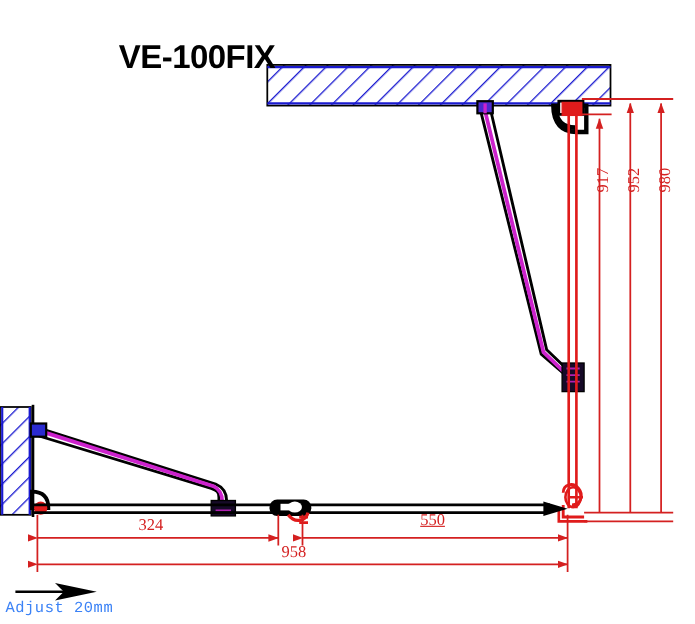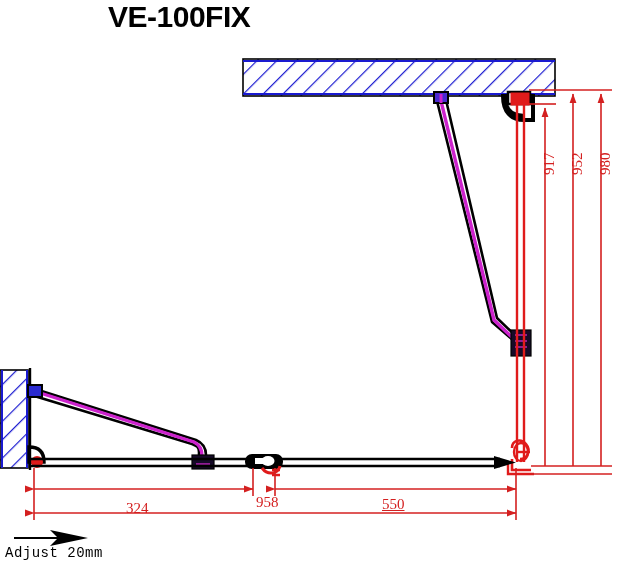--- a/index.html
+++ b/index.html
@@ -24,20 +24,21 @@
     width: 632px;
     height: 567px;
   }
   .title-text {
     position: absolute;
     font-family: "Liberation Sans", sans-serif;
     font-weight: bold;
     color: #000000;
     white-space: nowrap;
     letter-spacing: -0.5px;
+    margin-top: 36px;
   }
   #title-ve {
     left: 108px;
     top: 0px;
     font-size: 30px;
   }
   #title-elena {
     left: 14px;
     top: 306px;
     font-size: 28px;
@@ -52,21 +53,21 @@
   .dim-vert {
     transform-origin: left top;
     transform: rotate(-90deg);
   }
   #note-text {
     position: absolute;
     left: 5px;
     top: 545px;
     font-family: "Liberation Mono", monospace;
     font-size: 14px;
-    color: #000000;
+    color: #3b82f6;
     white-space: nowrap;
     letter-spacing: 0.5px;
   }
 </style>
 </head>
 <body>
 
 <div id="canvas">
 
   <svg id="drawing" viewBox="0 0 632 567" width="632" height="567" xmlns="http://www.w3.org/2000/svg">
@@ -216,21 +217,21 @@
 
   <div class="title-text" id="title-ve">VE-100FIX</div>
 
 
   <div class="dim-text dim-vert" style="left:541px; top:175px;">917</div>
 
   <div class="dim-text dim-vert" style="left:569px; top:175px;">952</div>
 
   <div class="dim-text dim-vert" style="left:597px; top:175px;">980</div>
 
-  <div class="dim-text" style="left:126px; top:470px;margin-top:30px;">324</div>
-
-  <div class="dim-text" style="left:382px; top:496px;text-decoration:underline;">550</div>
+  <div class="dim-text" style="left:126px; top:470px;">324</div>
+
+  <div class="dim-text" style="left:382px; top:465px;text-decoration:underline;">550</div>
 
   <div class="dim-text" style="left:256px; top:494px;text-align:center;">958</div>
 
   <div id="note-text">Adjust  20mm</div>
 
 </div>
 
 </body></html>

